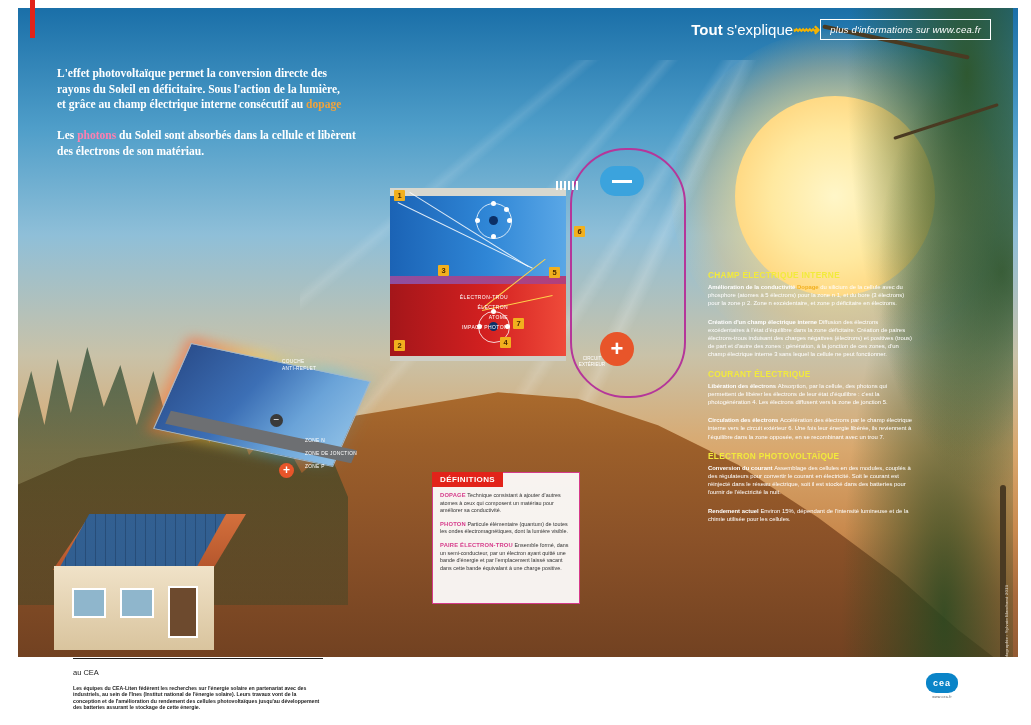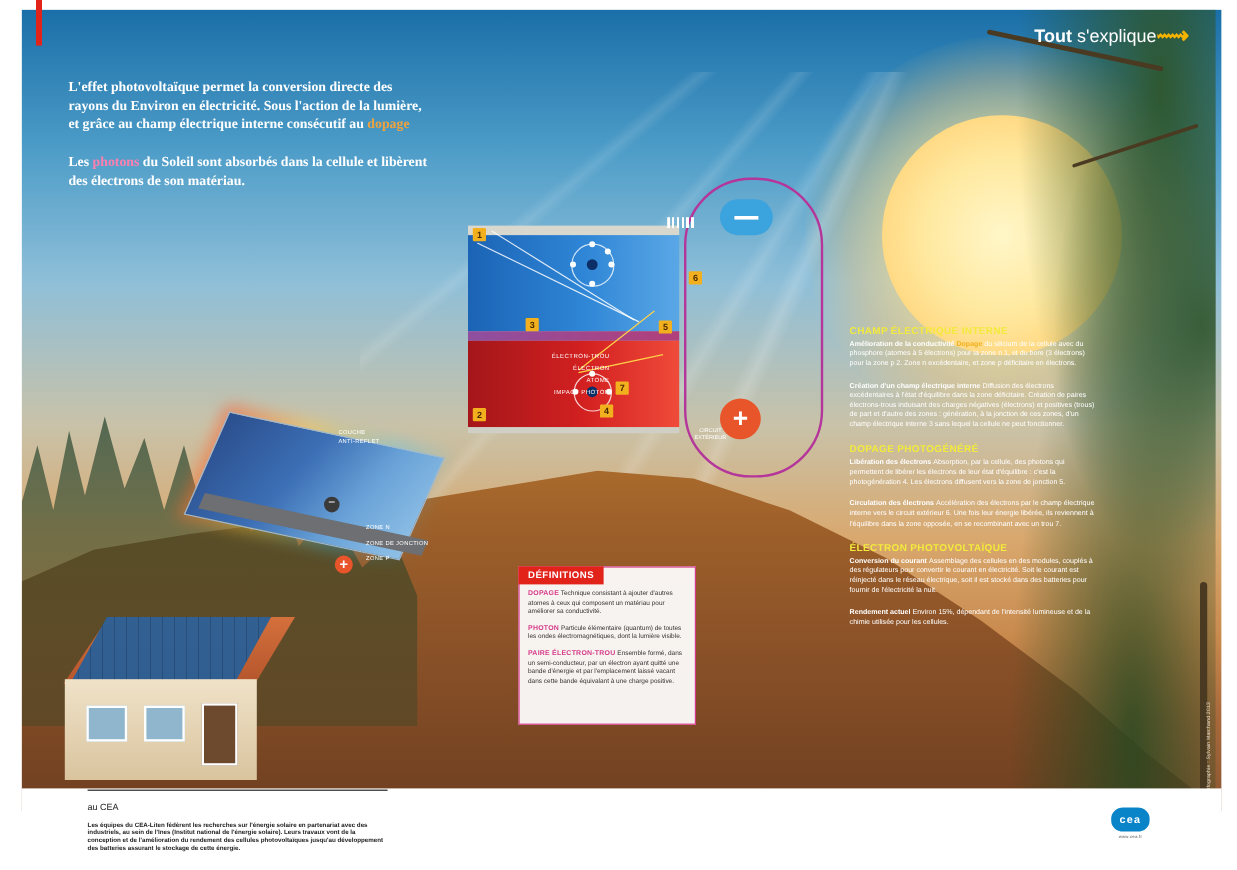--- a/index.html
+++ b/index.html
@@ -146,25 +146,26 @@
   <div class="hill"></div>
   <div class="forest"></div>
   <div class="treeR"></div>
   <div class="branch" style="right:60px;top:40px;width:150px;height:4px;transform:rotate(12deg);"></div>
   <div class="branch" style="right:30px;top:120px;width:110px;height:3px;transform:rotate(-18deg);"></div>
   <div class="branch" style="right:25px;bottom:60px;width:6px;height:180px;"></div>
 
   <div class="hdr">
     <div class="t1"><span>Tout </span><em>s'explique</em></div>
     <div class="arrow">⟿</div>
+    <div class="plusbox">plus d'informations sur www.cea.fr</div>
   </div>
 
   <div class="intro">
     <span>L'effet photovoltaïque permet la conversion directe des</span><br>
-    <span>rayons du Environ en électricité. Sous l'action de la lumière,</span><br>
+    <span>rayons du Soleil en déficitaire. Sous l'action de la lumière,</span><br>
     <span>et grâce au champ électrique interne consécutif au </span><span class="or">dopage</span><br>
     <br>
     <span>Les </span><span class="pk">photons</span><span> du Soleil sont absorbés dans la cellule et libèrent</span><br>
     <span>des électrons de son matériau.</span>
   </div>
 
 
   <div class="cell">
     <div class="celltop"></div>
     <div class="cellblue"></div>
@@ -246,21 +247,21 @@
     <p><b>DOPAGE</b><span> Technique consistant à ajouter d'autres atomes à ceux qui composent un matériau pour améliorer sa conductivité.</span></p>
     <p><b>PHOTON</b><span> Particule élémentaire (quantum) de toutes les ondes électromagnétiques, dont la lumière visible.</span></p>
     <p><b>PAIRE ÉLECTRON-TROU</b><span> Ensemble formé, dans un semi-conducteur, par un électron ayant quitté une bande d'énergie et par l'emplacement laissé vacant dans cette bande équivalant à une charge positive.</span></p>
   </div>
 
   <div class="rcol">
     <div class="rh">CHAMP ÉLECTRIQUE INTERNE</div>
     <p class="rp"><b>Amélioration de la conductivité </b><span class="hl">Dopage</span><span> du silicium de la cellule avec du phosphore (atomes à 5 électrons) pour la zone n 1, et du bore (3 électrons) pour la zone p 2. Zone n excédentaire, et zone p déficitaire en électrons.</span></p>
     <p class="rp"><b>Création d'un champ électrique interne </b><span>Diffusion des électrons excédentaires à l'état d'équilibre dans la zone déficitaire. Création de paires électrons-trous induisant des charges négatives (électrons) et positives (trous) de part et d'autre des zones : génération, à la jonction de ces zones, d'un champ électrique interne 3 sans lequel la cellule ne peut fonctionner.</span></p>
 
-    <div class="rh">DOPAGE PHOTOGÉNÉRÉ</div>
+    <div class="rh">COURANT ÉLECTRIQUE</div>
     <p class="rp"><b>Libération des électrons </b><span>Absorption, par la cellule, des photons qui permettent de libérer les électrons de leur état d'équilibre : c'est la photogénération 4. Les électrons diffusent vers la zone de jonction 5.</span></p>
     <p class="rp"><b>Circulation des électrons </b><span>Accélération des électrons par le champ électrique interne vers le circuit extérieur 6. Une fois leur énergie libérée, ils reviennent à l'équilibre dans la zone opposée, en se recombinant avec un trou 7.</span></p>
 
     <div class="rh">ÉLECTRON PHOTOVOLTAÏQUE</div>
     <p class="rp"><b>Conversion du courant </b><span>Assemblage des cellules en des modules, couplés à des régulateurs pour convertir le courant en électricité. Soit le courant est réinjecté dans le réseau électrique, soit il est stocké dans des batteries pour fournir de l'électricité la nuit.</span></p>
     <p class="rp"><b>Rendement actuel </b><span>Environ 15%, dépendant de l'intensité lumineuse et de la chimie utilisée pour les cellules.</span></p>
   </div>
 
   <div class="vcredit">© CEA/Yuvanoé - illustration : Alain Boyer - infographie : Sylvain Marchand 2013</div>
 

